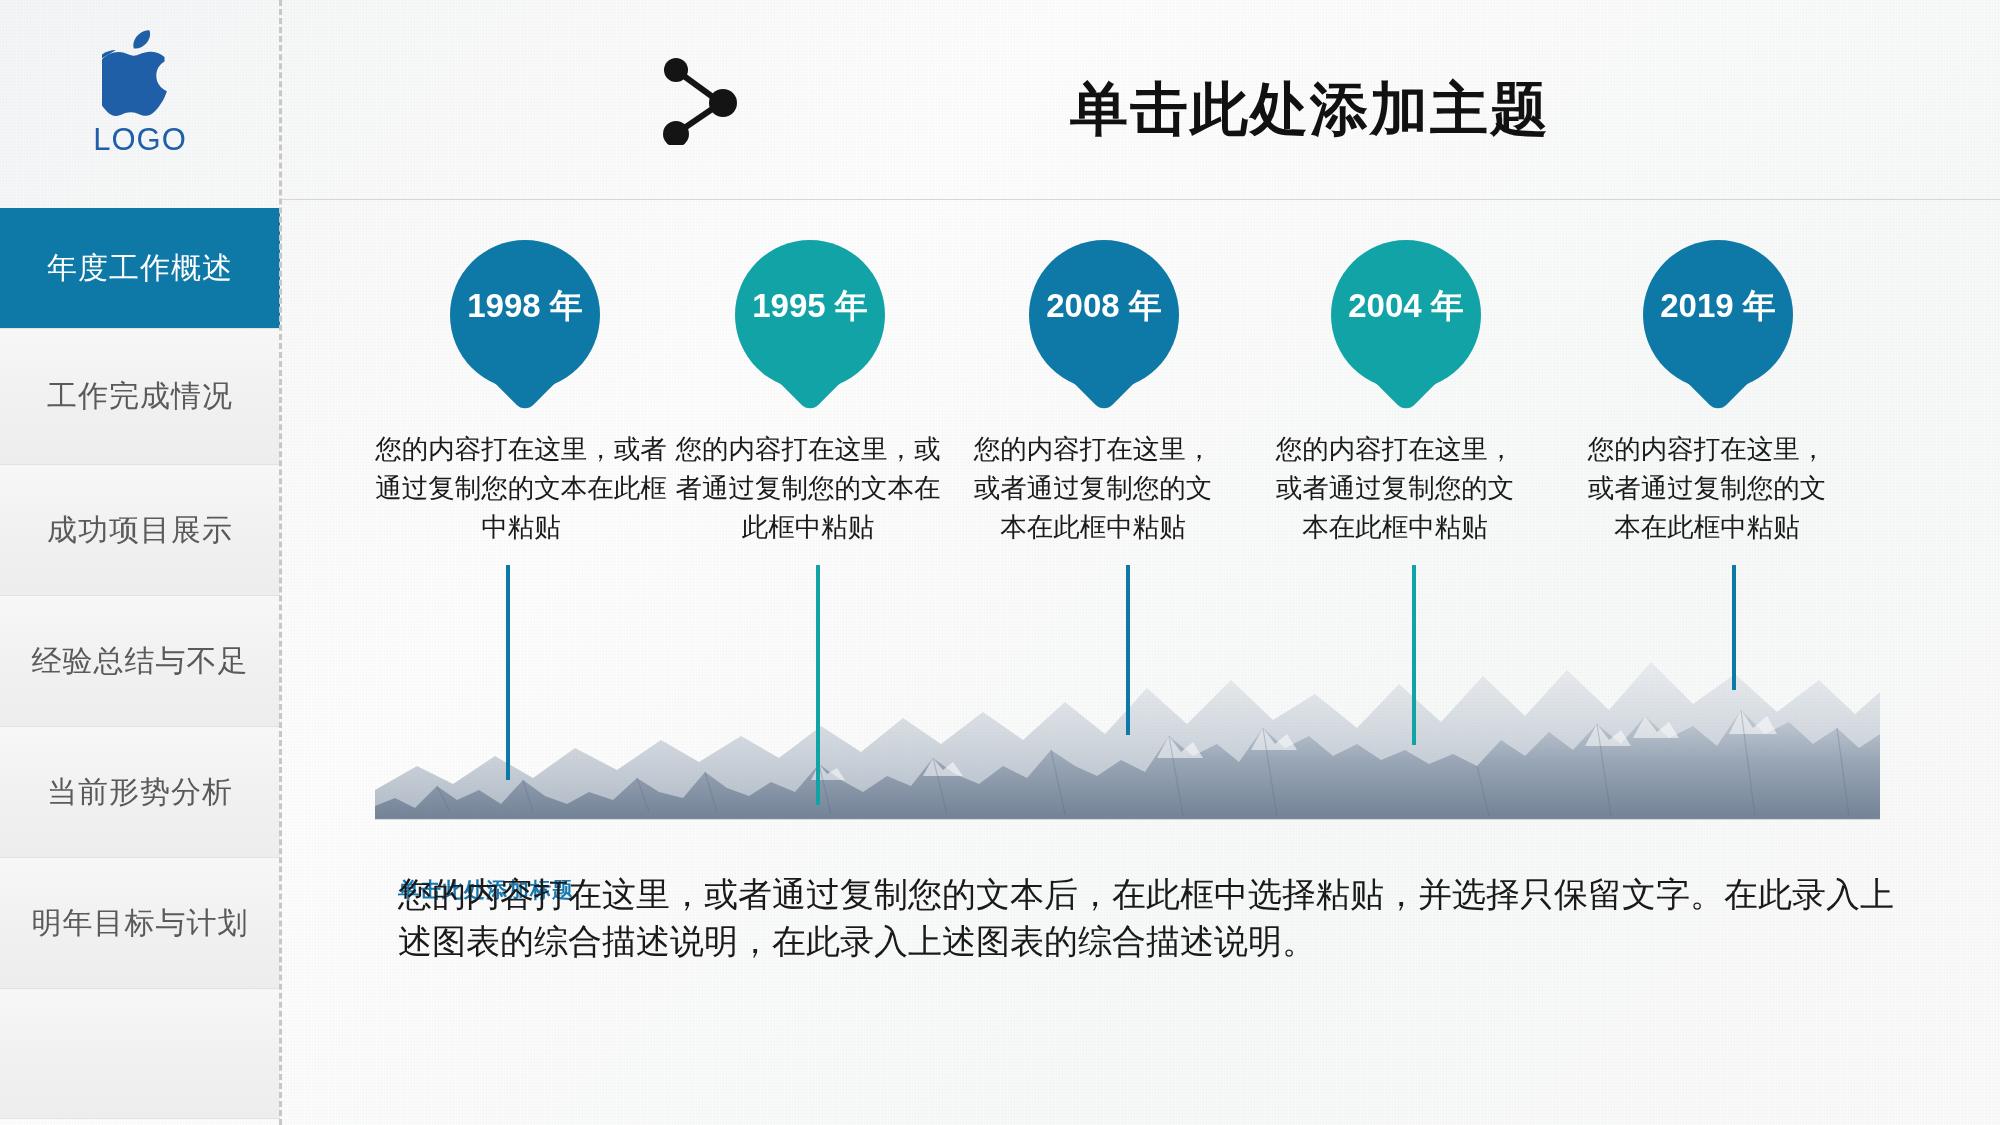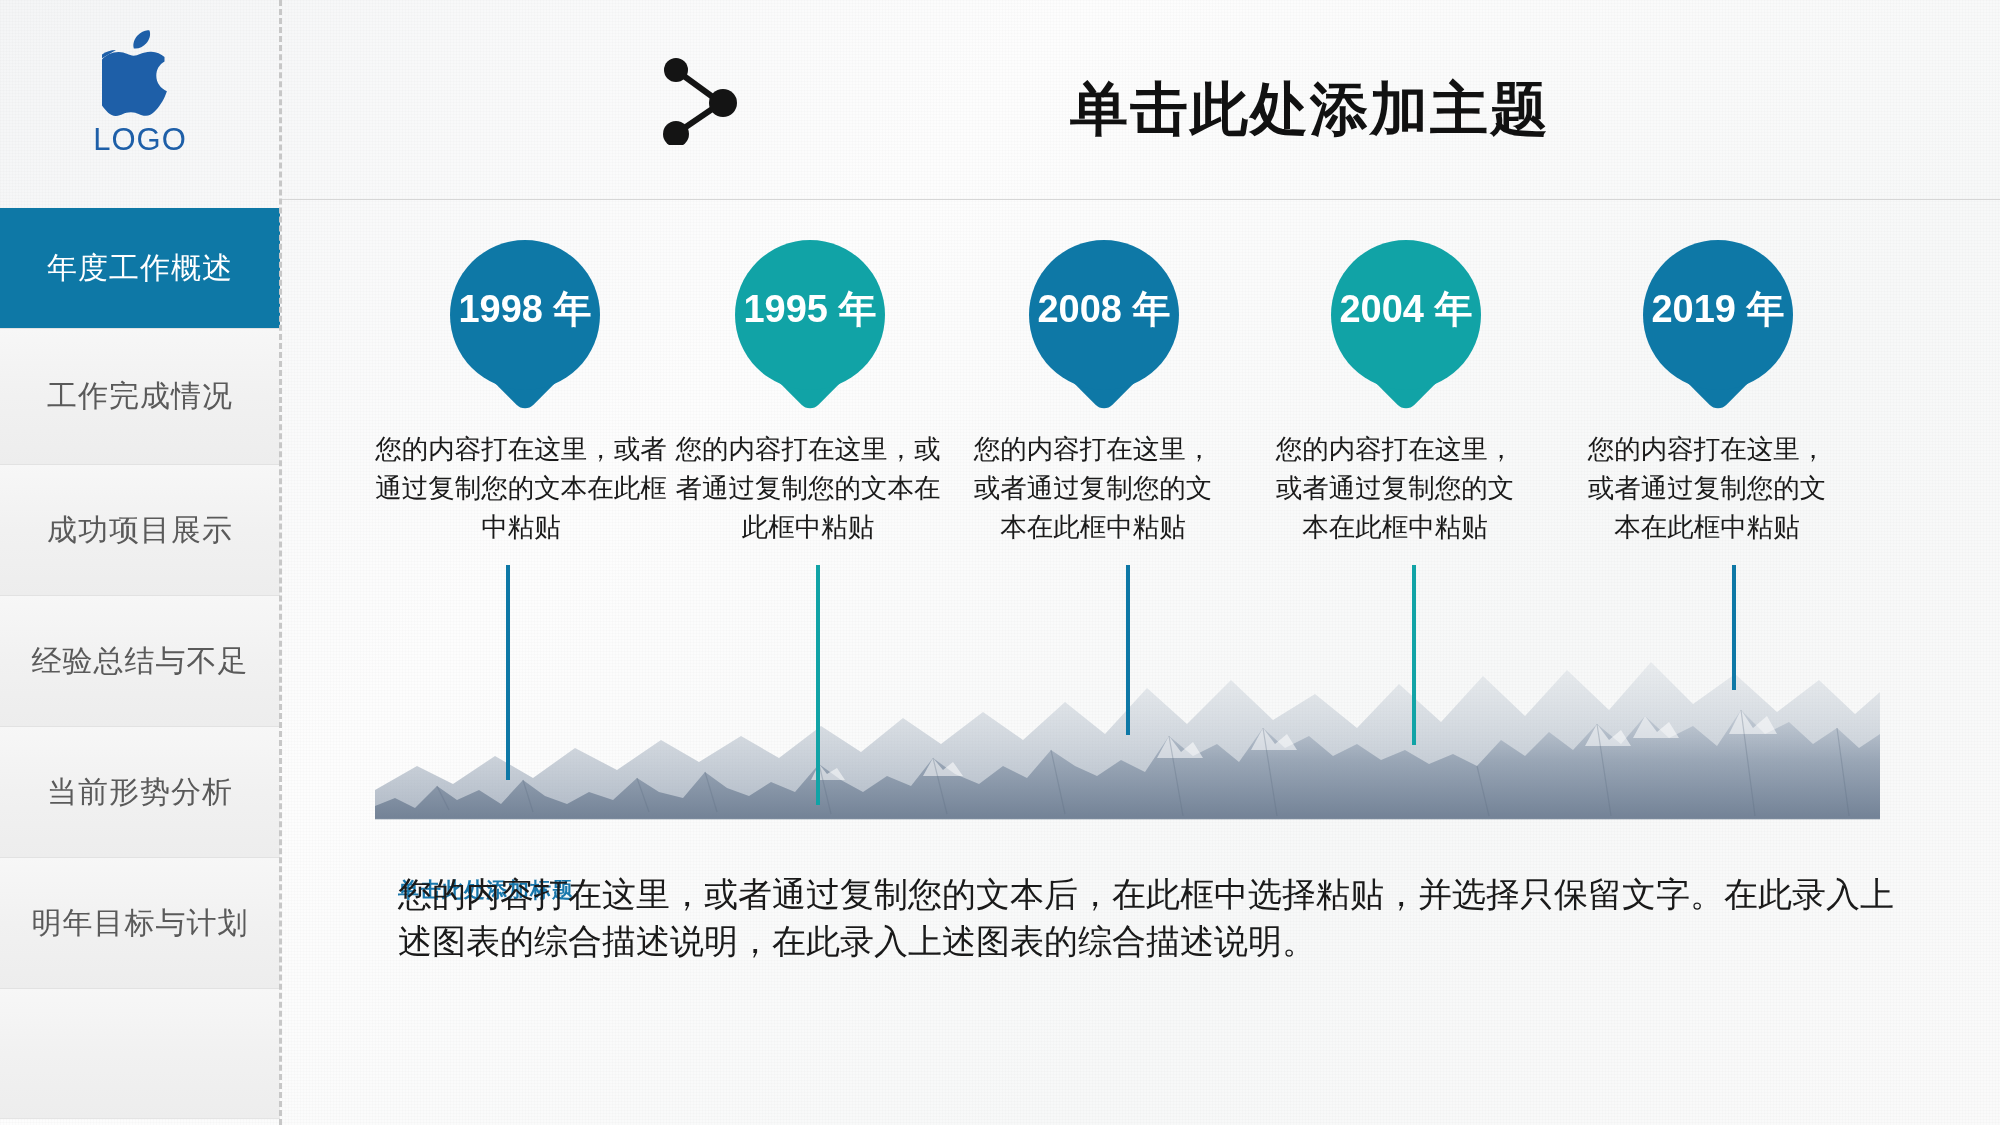--- a/index.html
+++ b/index.html
@@ -109,21 +109,21 @@
   .pin-tail {
     position: absolute; left: 48px; top: 108px;
     width: 54px; height: 54px;
     transform: rotate(45deg);
     border-bottom-right-radius: 12px;
   }
   .pin-year {
     position: absolute; left: 0; top: 44px;
     width: 150px;
     text-align: center;
-    font-size: 38px;
+    font-size: 33px;
     font-weight: bold;
     color: #ffffff;
     letter-spacing: 0px;
     z-index: 4;
     white-space: nowrap;
     font-family: "Liberation Sans", sans-serif;
   }
   .pin-desc {
     margin-top: 10px;
     font-size: 26.5px;

